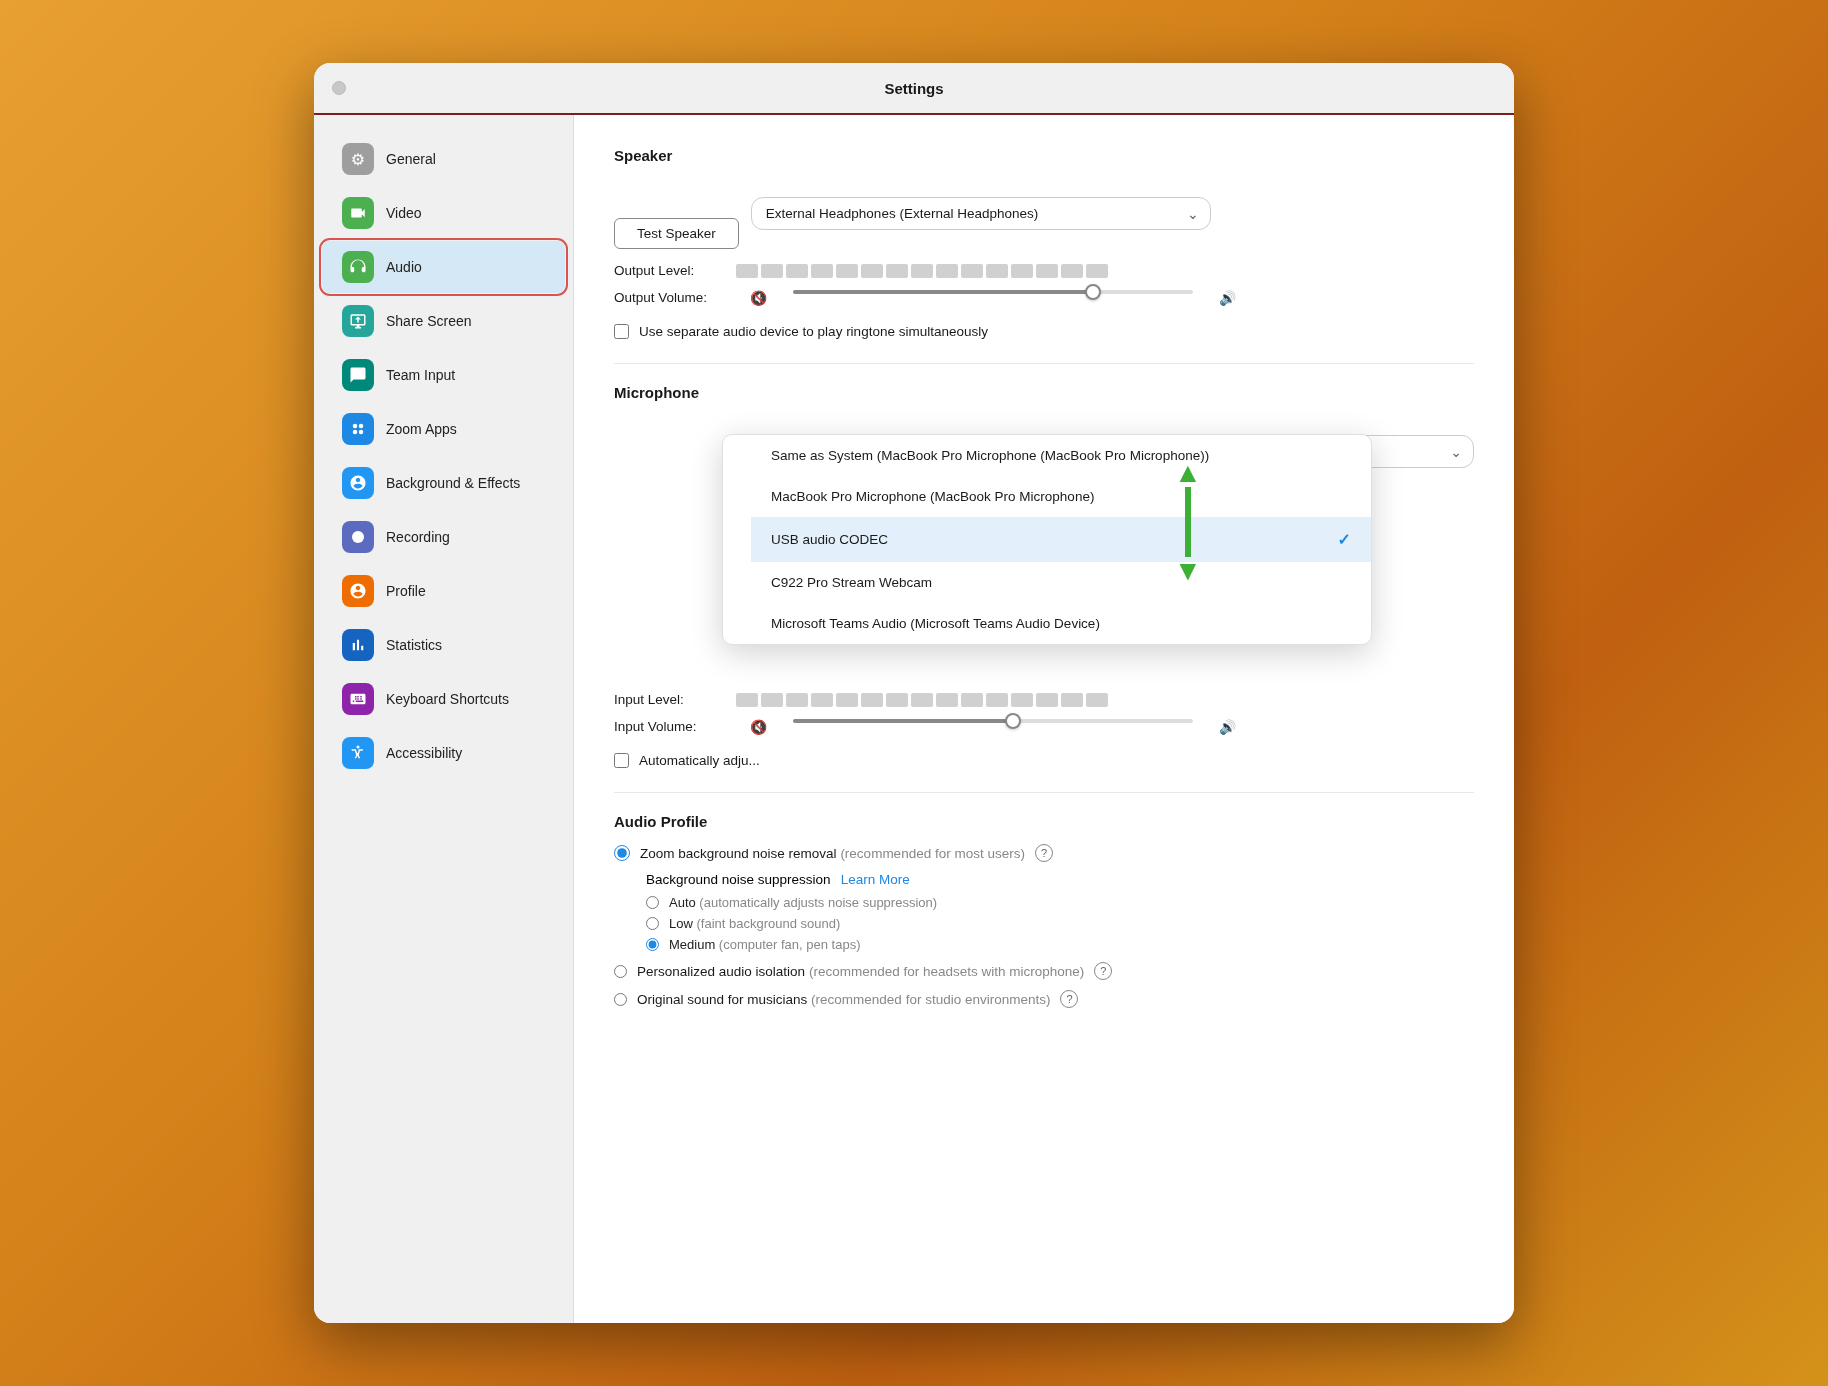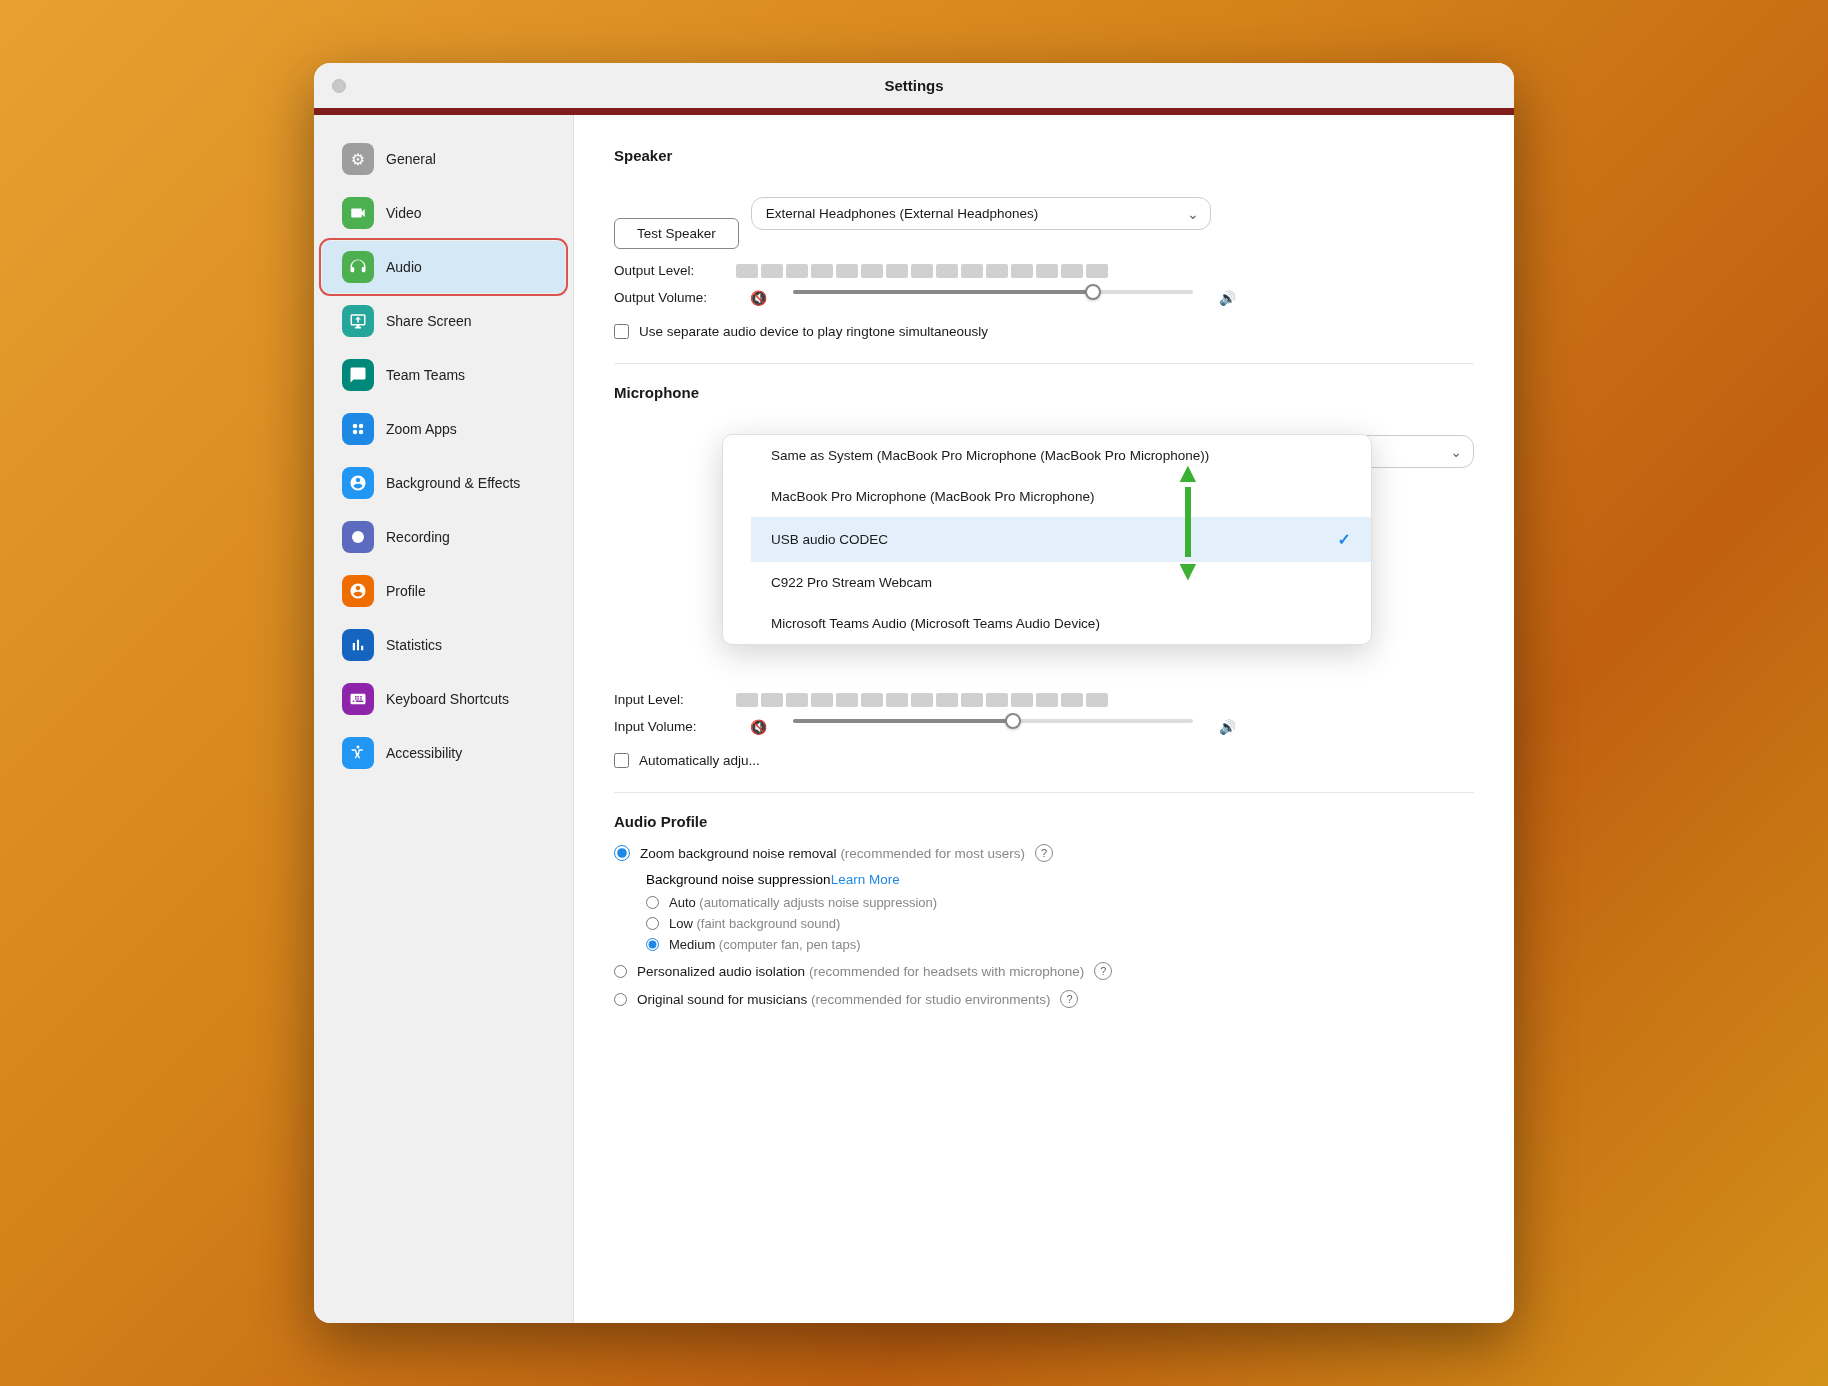--- a/index.html
+++ b/index.html
@@ -21,21 +21,21 @@
       display: flex;
       flex-direction: column;
       overflow: hidden;
     }
     .title-bar {
       background: #f0f0f0;
       height: 52px;
       display: flex;
       align-items: center;
       justify-content: center;
-      border-bottom: 7px solid #7f1d1d;
+      border-bottom: 2px solid #7f1d1d;
       position: relative;
       border-radius: 16px 16px 0 0;
     }
     .traffic-light {
       width: 14px;
       height: 14px;
       border-radius: 50%;
       background: #c8c8c8;
       border: 1px solid #bbb;
       position: absolute;
@@ -305,20 +305,21 @@
     .radio-label .sub { color: #888; }
     .bg-noise-sub {
       margin-left: 32px;
       margin-bottom: 10px;
     }
     .bg-noise-title {
       font-size: 13.5px;
       margin-bottom: 8px;
       display: flex;
       align-items: center;
+      gap: 10px;
     }
     .learn-more { color: #1e88e5; font-size: 13.5px; cursor: pointer; }
     .noise-radio-row {
       display: flex;
       align-items: center;
       gap: 10px;
       margin-bottom: 6px;
     }
     .noise-radio-row input[type=radio] { accent-color: #1e88e5; }
     .noise-label { font-size: 13px; color: #222; }
@@ -383,21 +384,21 @@
             </svg>
         </div>
         <span class="sidebar-label">Share Screen</span>
       </div>
       <div class="sidebar-item">
         <div class="sidebar-icon icon-teal2">
           <svg width="18" height="18" viewBox="0 0 24 24" fill="white">
               <path d="M20 2H4c-1.1 0-2 .9-2 2v18l4-4h14c1.1 0 2-.9 2-2V4c0-1.1-.9-2-2-2z"></path>
             </svg>
         </div>
-        <span class="sidebar-label">Team Teams</span>
+        <span class="sidebar-label">Team Input</span>
       </div>
       <div class="sidebar-item">
         <div class="sidebar-icon icon-blue">
           <svg width="18" height="18" viewBox="0 0 24 24" fill="white">
               <circle cx="8" cy="8" r="3"></circle>
               <circle cx="16" cy="8" r="3"></circle>
               <circle cx="8" cy="16" r="3"></circle>
               <circle cx="16" cy="16" r="3"></circle>
             </svg>
         </div>

